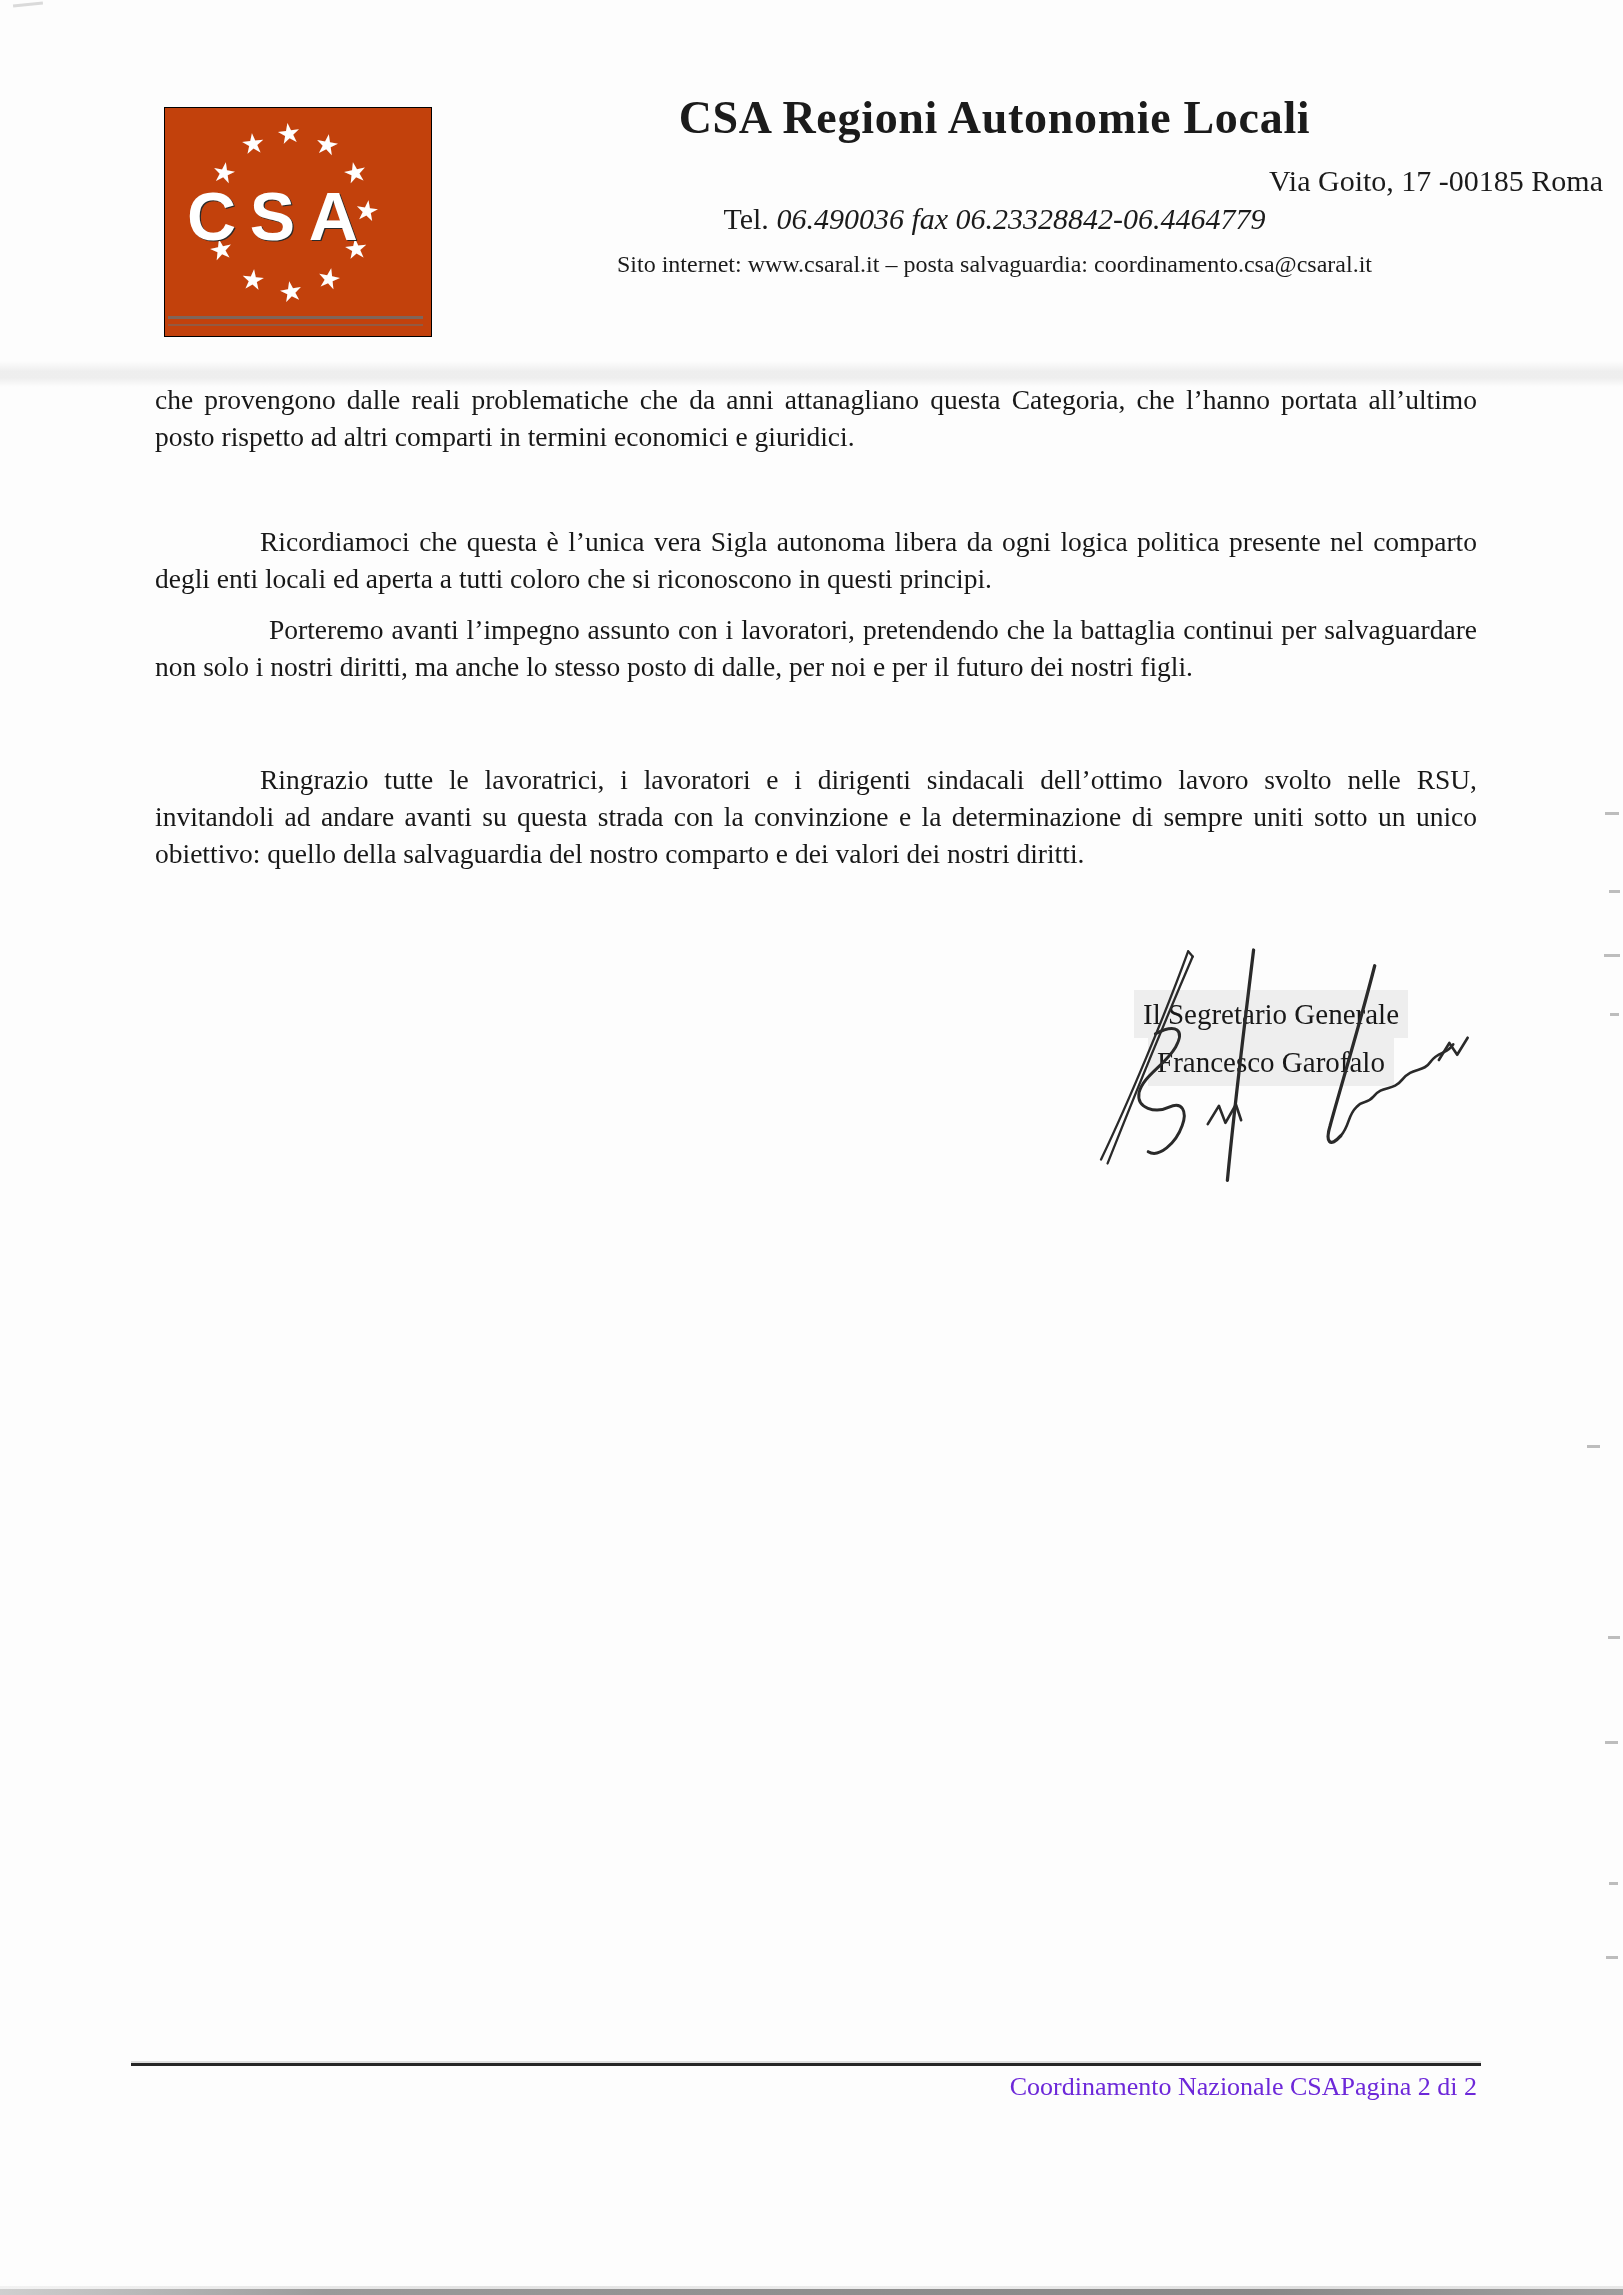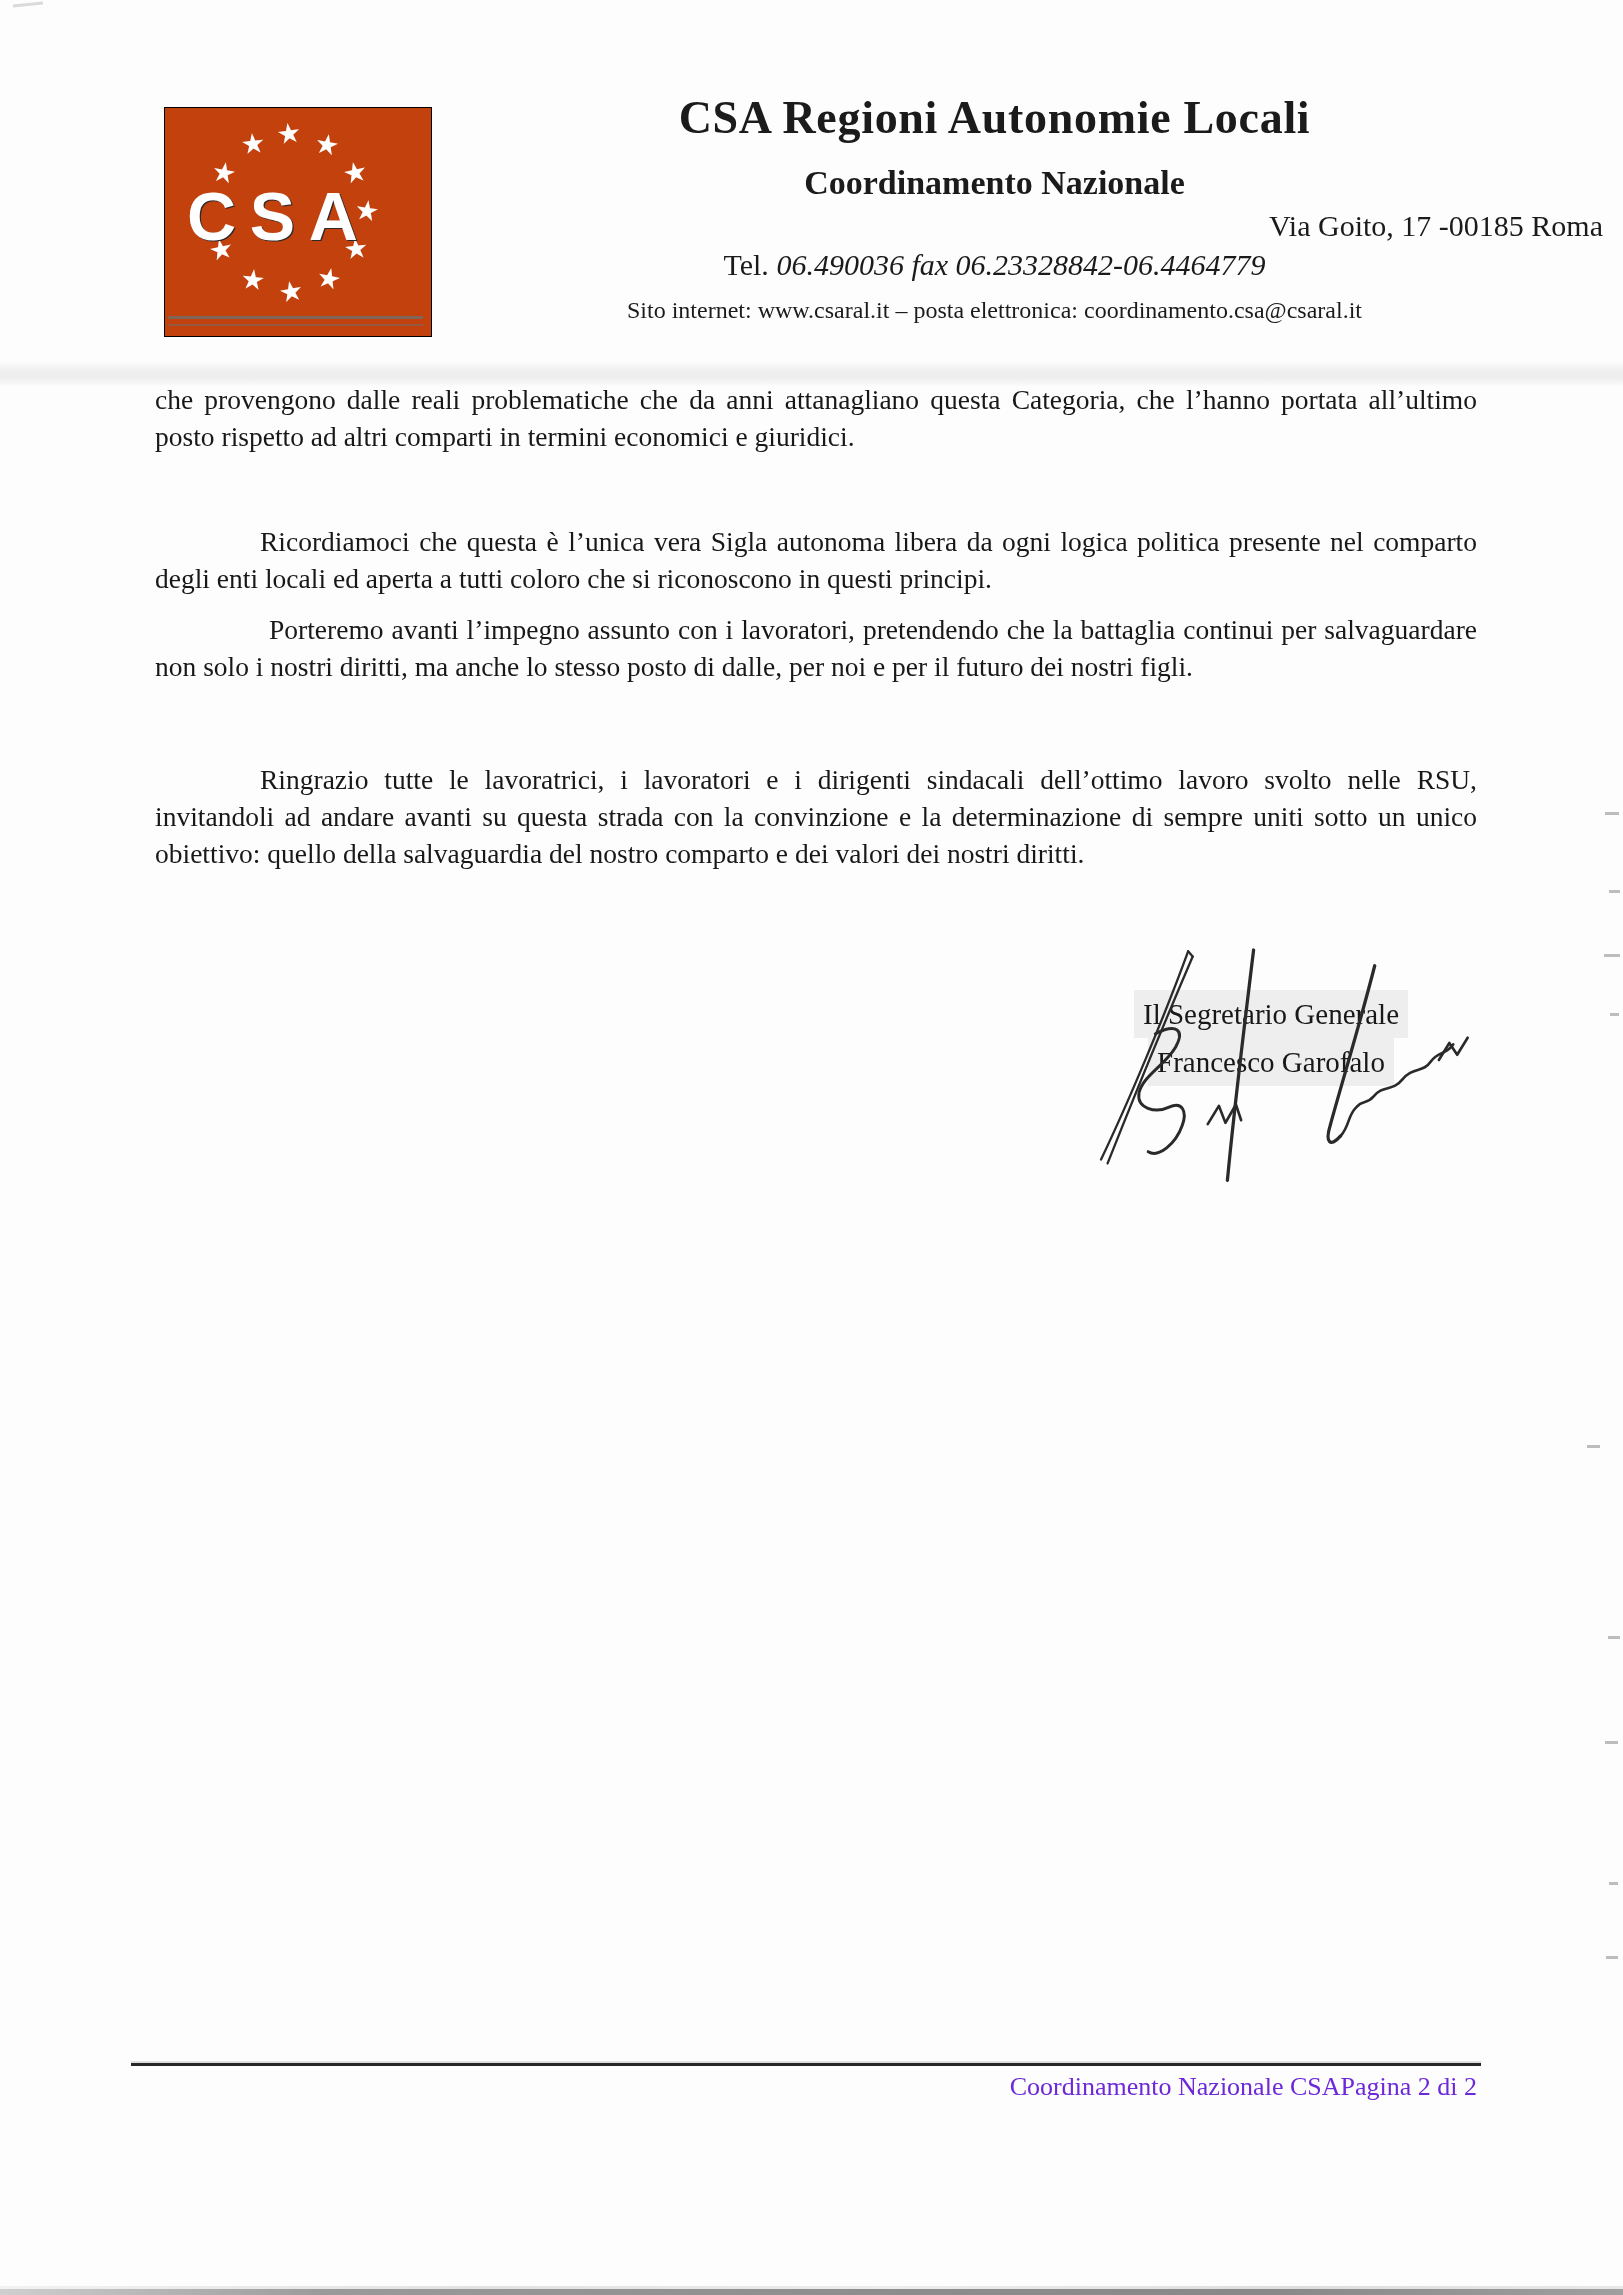--- a/index.html
+++ b/index.html
@@ -96,24 +96,23 @@
     <span class="star" style="left:43px;top:127px;transform:rotate(-12deg);"></span>
     <span class="star" style="left:46px;top:50px;transform:rotate(10deg);"></span>
     <span class="star" style="left:75px;top:21px;transform:rotate(-6deg);"></span>
     <span class="logo-text">CSA</span>
     <div class="logo-streak streak-a"></div>
     <div class="logo-streak streak-b"></div>
   </div>
 
   <div class="header-block">
     <div class="h-title">CSA Regioni Autonomie Locali</div>
-    <div class="h-sub">Coordinamento Nazionale</div>
     <div class="h-addr">Via Goito, 17 -00185 Roma</div>
     <div class="h-tel"><span>Tel. </span><span class="num">06.490036 fax 06.23328842-06.4464779</span></div>
-    <div class="h-site">Sito internet: www.csaral.it – posta elettronica: coordinamento.csa@csaral.it</div>
+    <div class="h-site">Sito internet: www.csaral.it – posta salvaguardia: coordinamento.csa@csaral.it</div>
   </div>
 
   <div class="scan-band"></div>
 
   <div class="body-text">
     <p class="p1">che provengono dalle reali problematiche che da anni attanagliano questa Categoria, che l’hanno portata all’ultimo posto rispetto ad altri comparti in termini economici e giuridici.</p>
     <p class="p2">Ricordiamoci che questa è l’unica vera Sigla autonoma libera da ogni logica politica presente nel comparto degli enti locali ed aperta a tutti coloro che si riconoscono in questi principi.</p>
     <p class="p3">Porteremo avanti l’impegno assunto con i lavoratori, pretendendo che la battaglia continui per salvaguardare non solo i nostri diritti, ma anche lo stesso posto di dalle, per noi e per il futuro dei nostri figli.</p>
     <p class="p4">Ringrazio tutte le lavoratrici, i lavoratori e i dirigenti sindacali dell’ottimo lavoro svolto nelle RSU, invitandoli ad andare avanti su questa strada con la convinzione e la determinazione di sempre uniti sotto un unico obiettivo: quello della salvaguardia del nostro comparto e dei valori dei nostri diritti.</p>
   </div>

